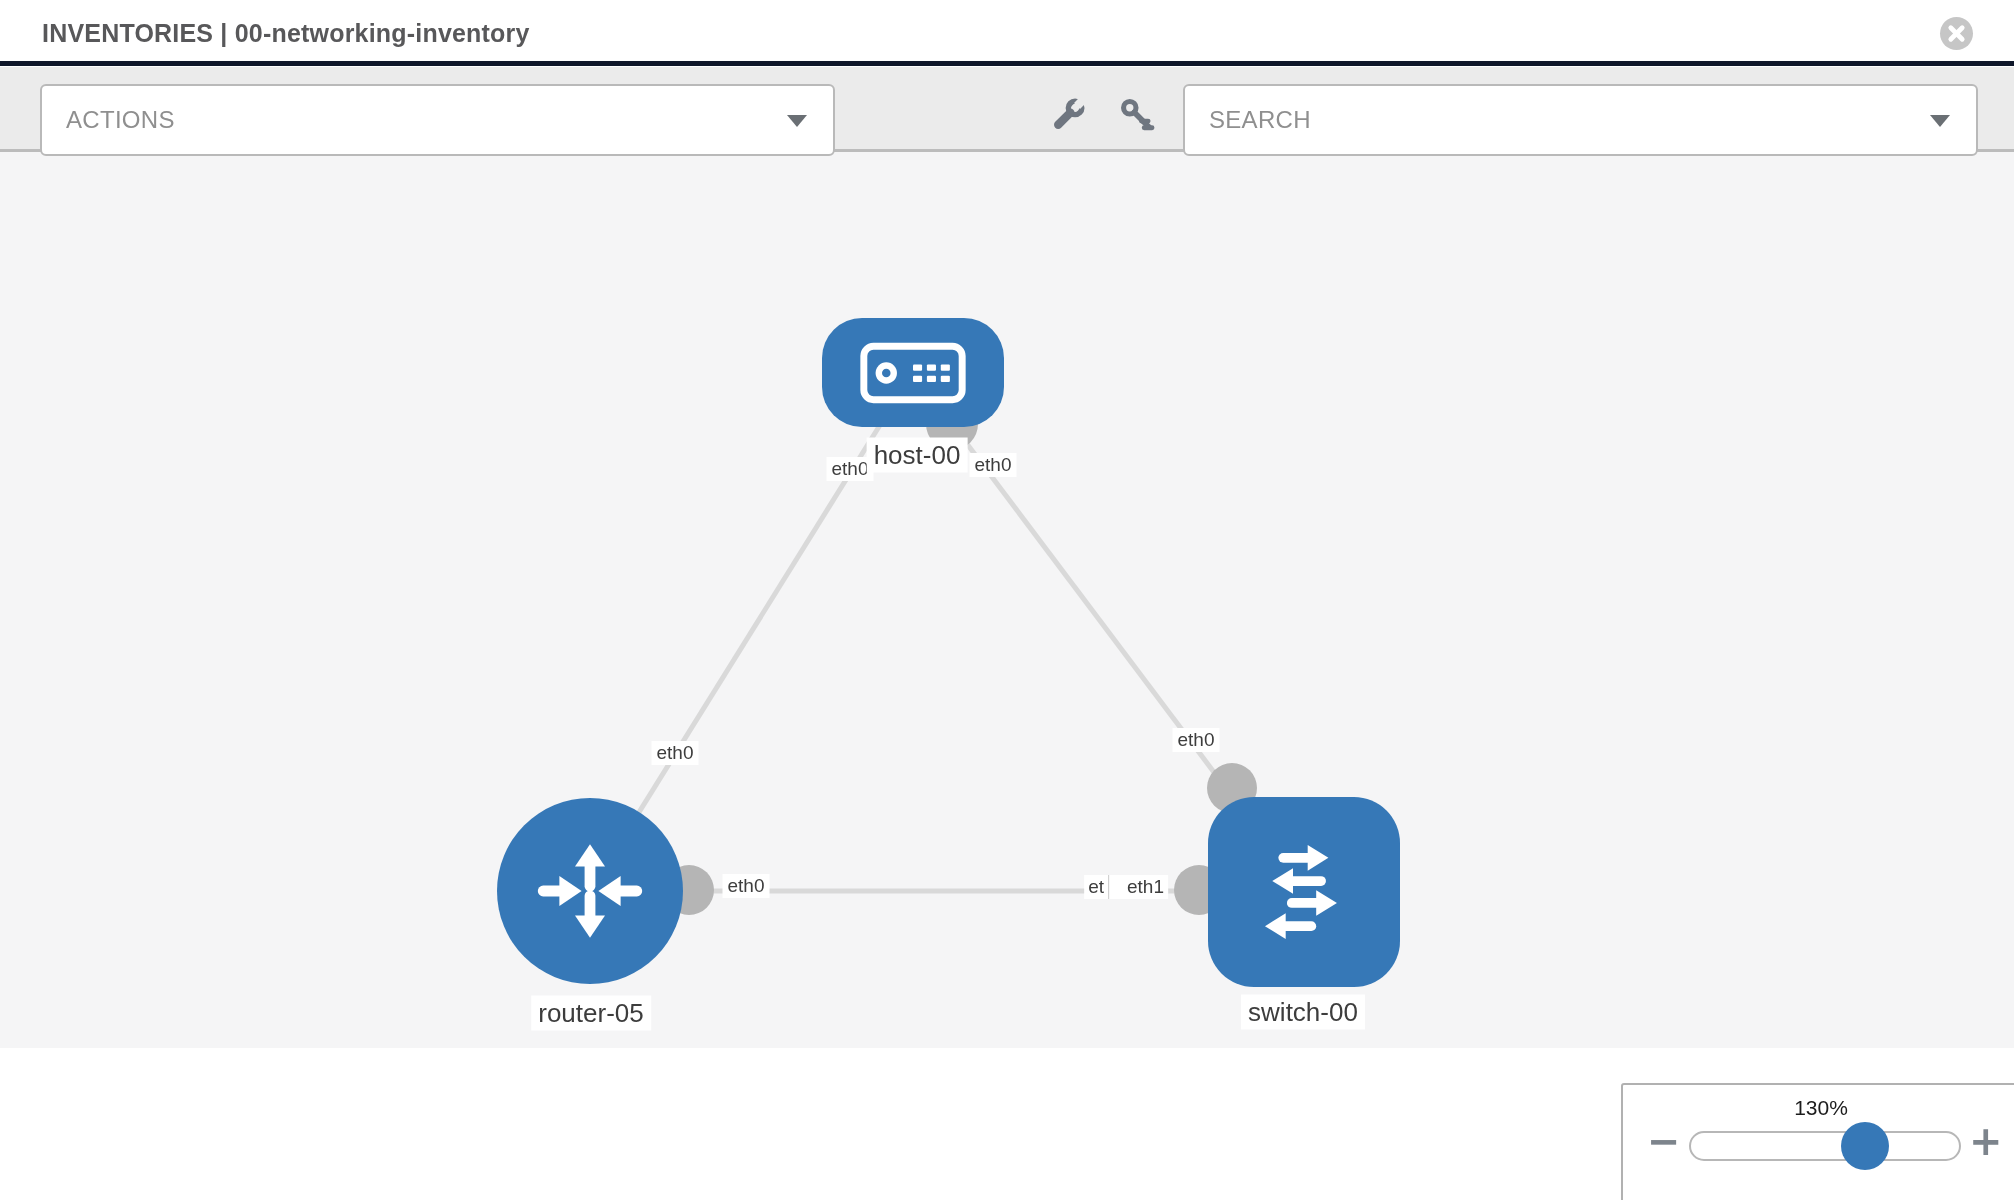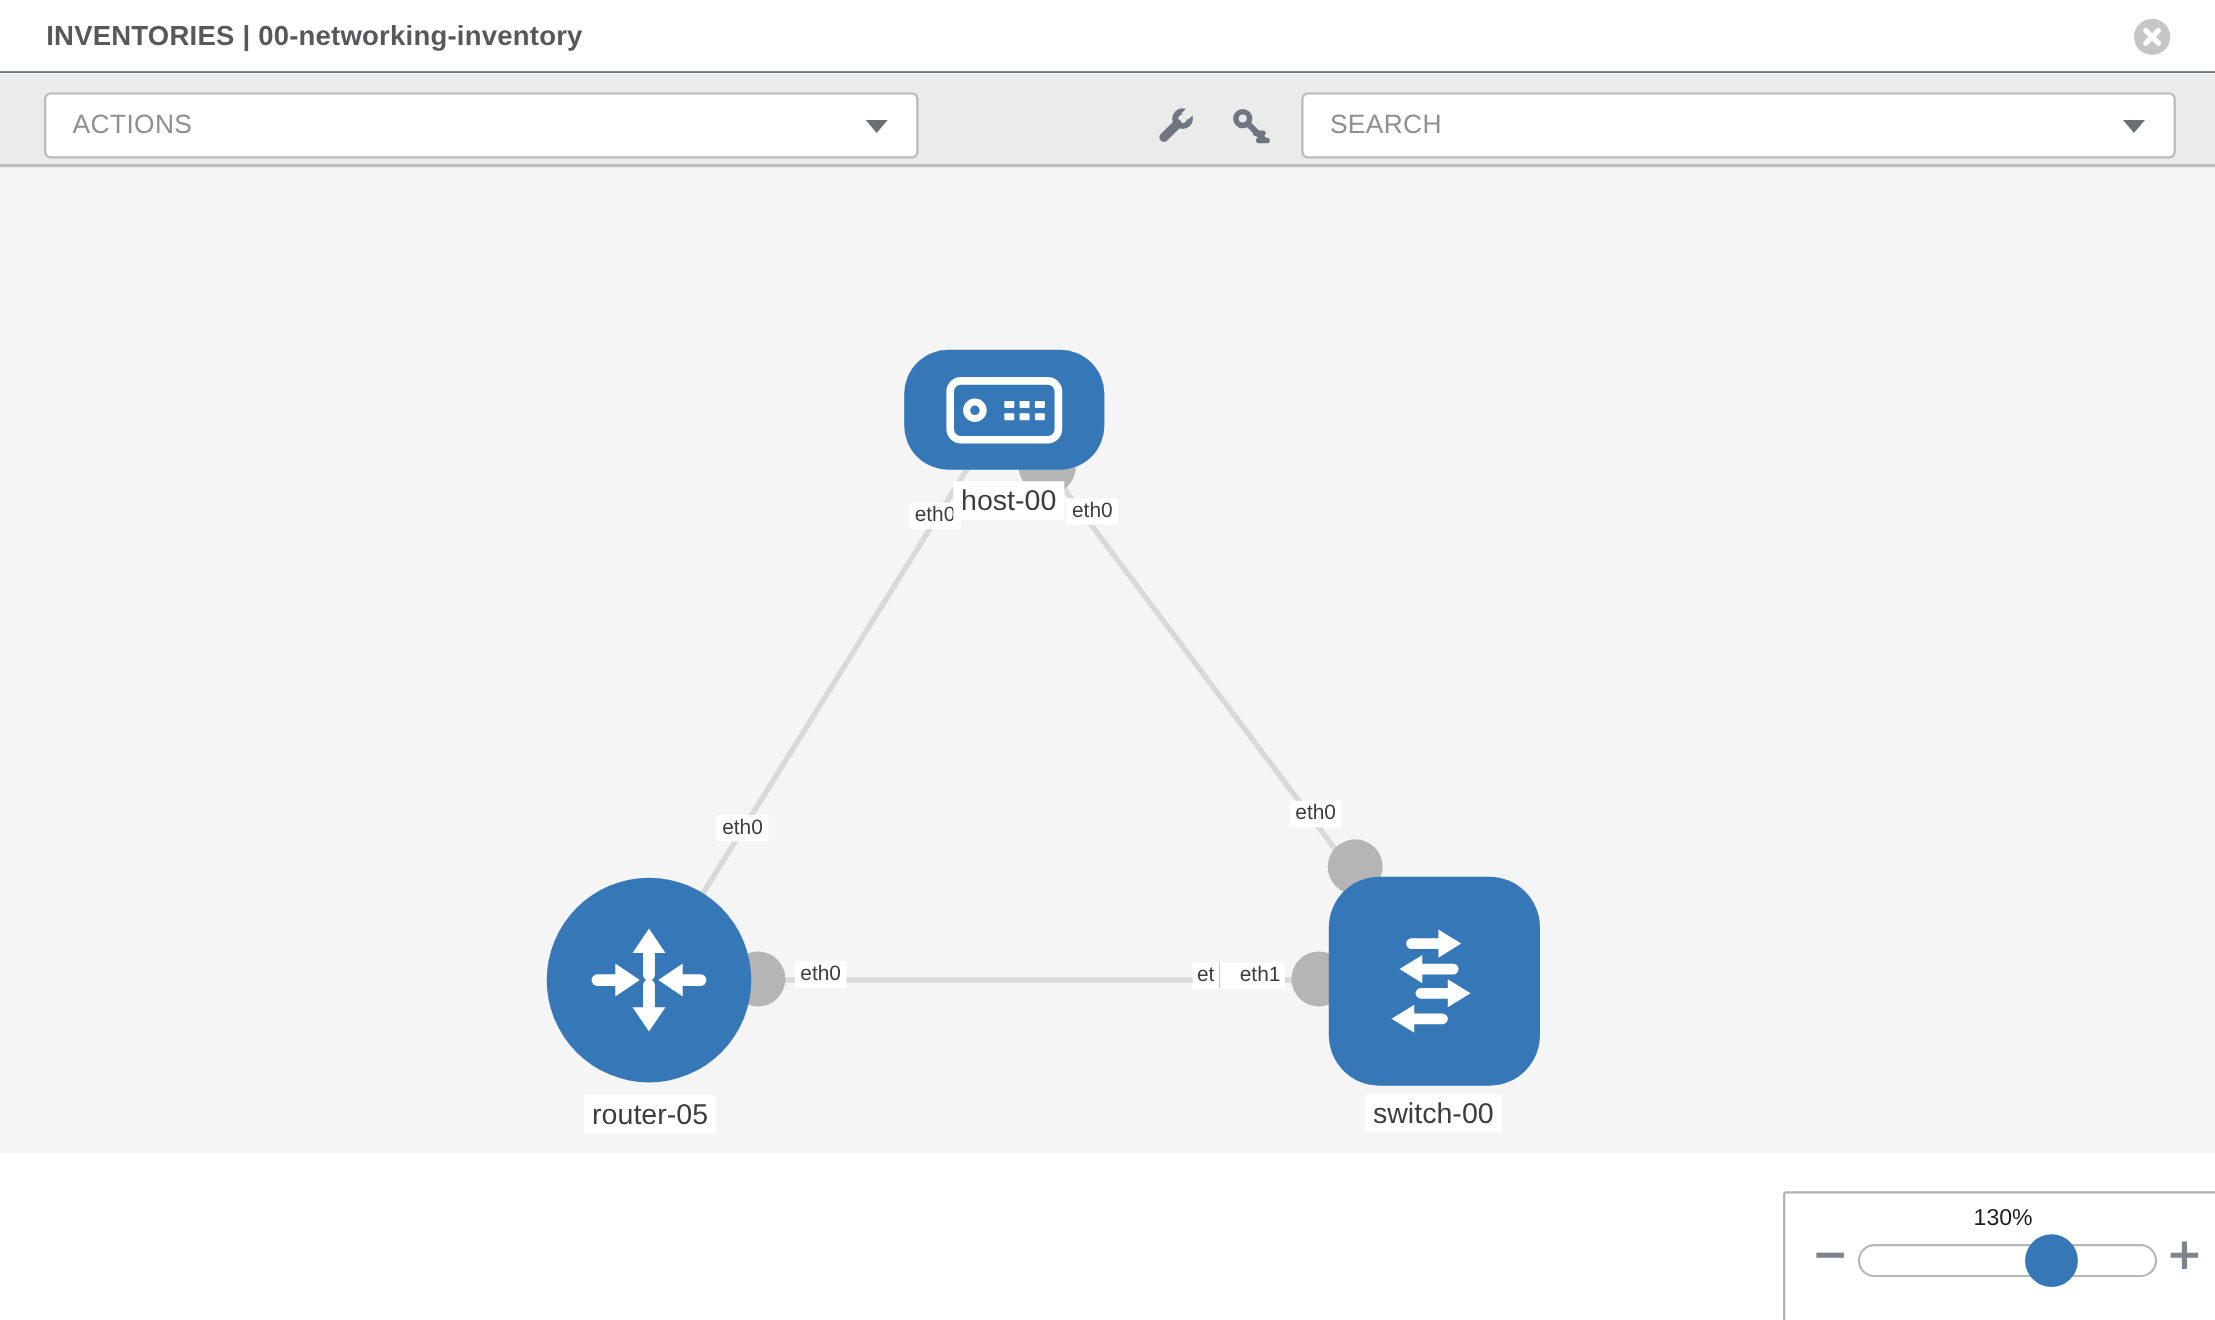--- a/index.html
+++ b/index.html
@@ -2,31 +2,31 @@
 <html><head>
 <meta charset="utf-8">
 <style>
   * { margin:0; padding:0; box-sizing:border-box; }
   html,body { width:2014px; height:1200px; overflow:hidden;
     font-family:"Liberation Sans","DejaVu Sans",sans-serif; background:#fff; }
   .stage { position:relative; width:2014px; height:1200px; overflow:hidden; }
 
   
   .header { position:absolute; top:0; left:0; width:100%; height:66px;
-    background:#ffffff; border-bottom:1px solid #0f172a; z-index:10; }
+    background:#ffffff; border-bottom:5px solid #0f172a; z-index:10; }
   .header-title { position:absolute; left:42px; top:0; line-height:66px;
     font-size:25px; font-weight:bold; color:#58585a; letter-spacing:0.2px; }
   .close-btn { position:absolute; right:41px; top:17px; width:33px; height:33px;
     border-radius:50%; background:#c6c6c6; display:flex; align-items:center;
     justify-content:center; cursor:pointer; }
 
   
   .toolbar { position:absolute; top:67px; left:0; width:100%; height:85px;
     background:#ebebeb; border-bottom:3px solid #bcbcbc; z-index:9; }
-  .select-box { position:absolute; top:17px; height:60px; background:#fff;
+  .select-box { position:absolute; top:17px; height:72px; background:#fff;
     border:2px solid #b9b9b9; border-radius:6px; display:flex; align-items:center;
     padding:0 24px; cursor:pointer; }
   .select-box .ph { font-size:24px; color:#8f8f8f; letter-spacing:0.3px; }
   .caret { position:absolute; right:26px; top:50%; margin-top:-5px; width:0; height:0;
     border-left:10px solid transparent; border-right:10px solid transparent;
     border-top:12px solid #6a6f74; }
   .actions-box { left:40px; width:795px; }
   .search-box { left:1183px; width:795px; }
   .tool-icon { position:absolute; top:28px; width:40px; height:40px; cursor:pointer; }
 

